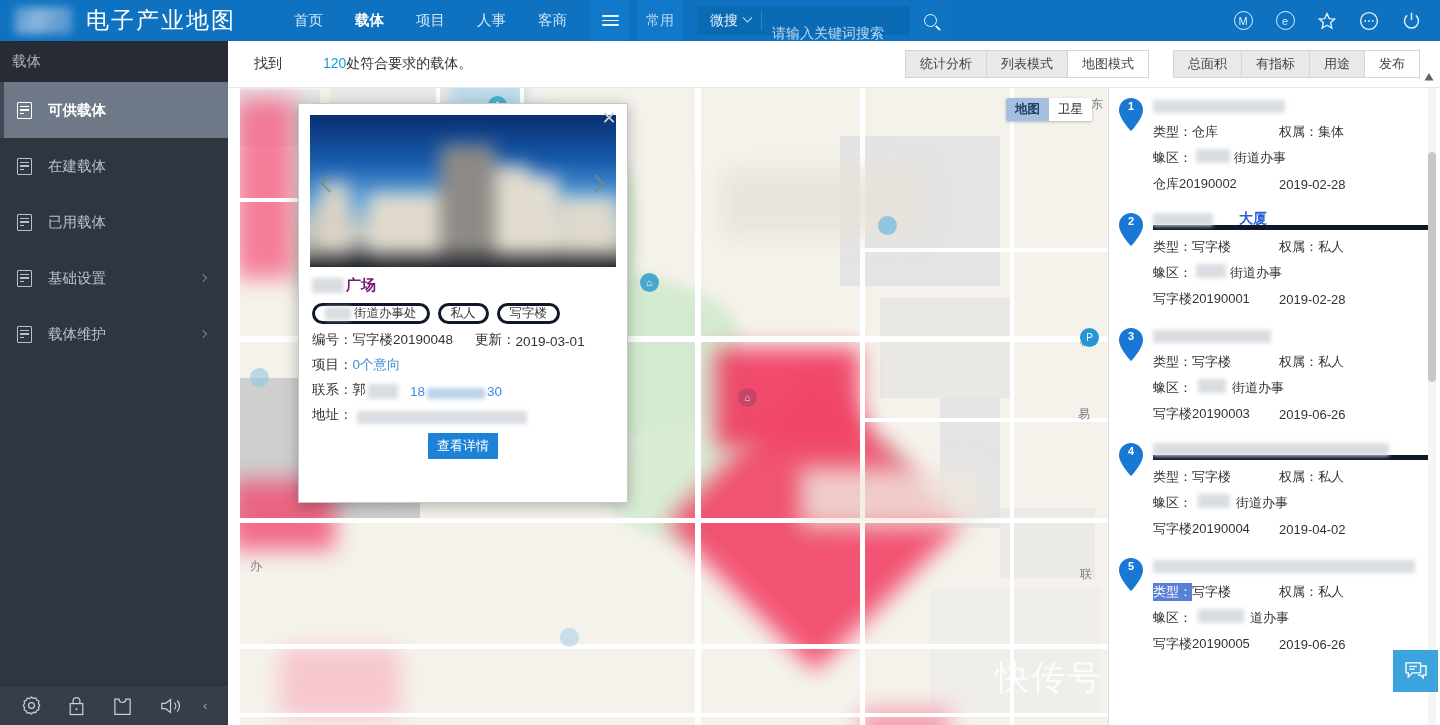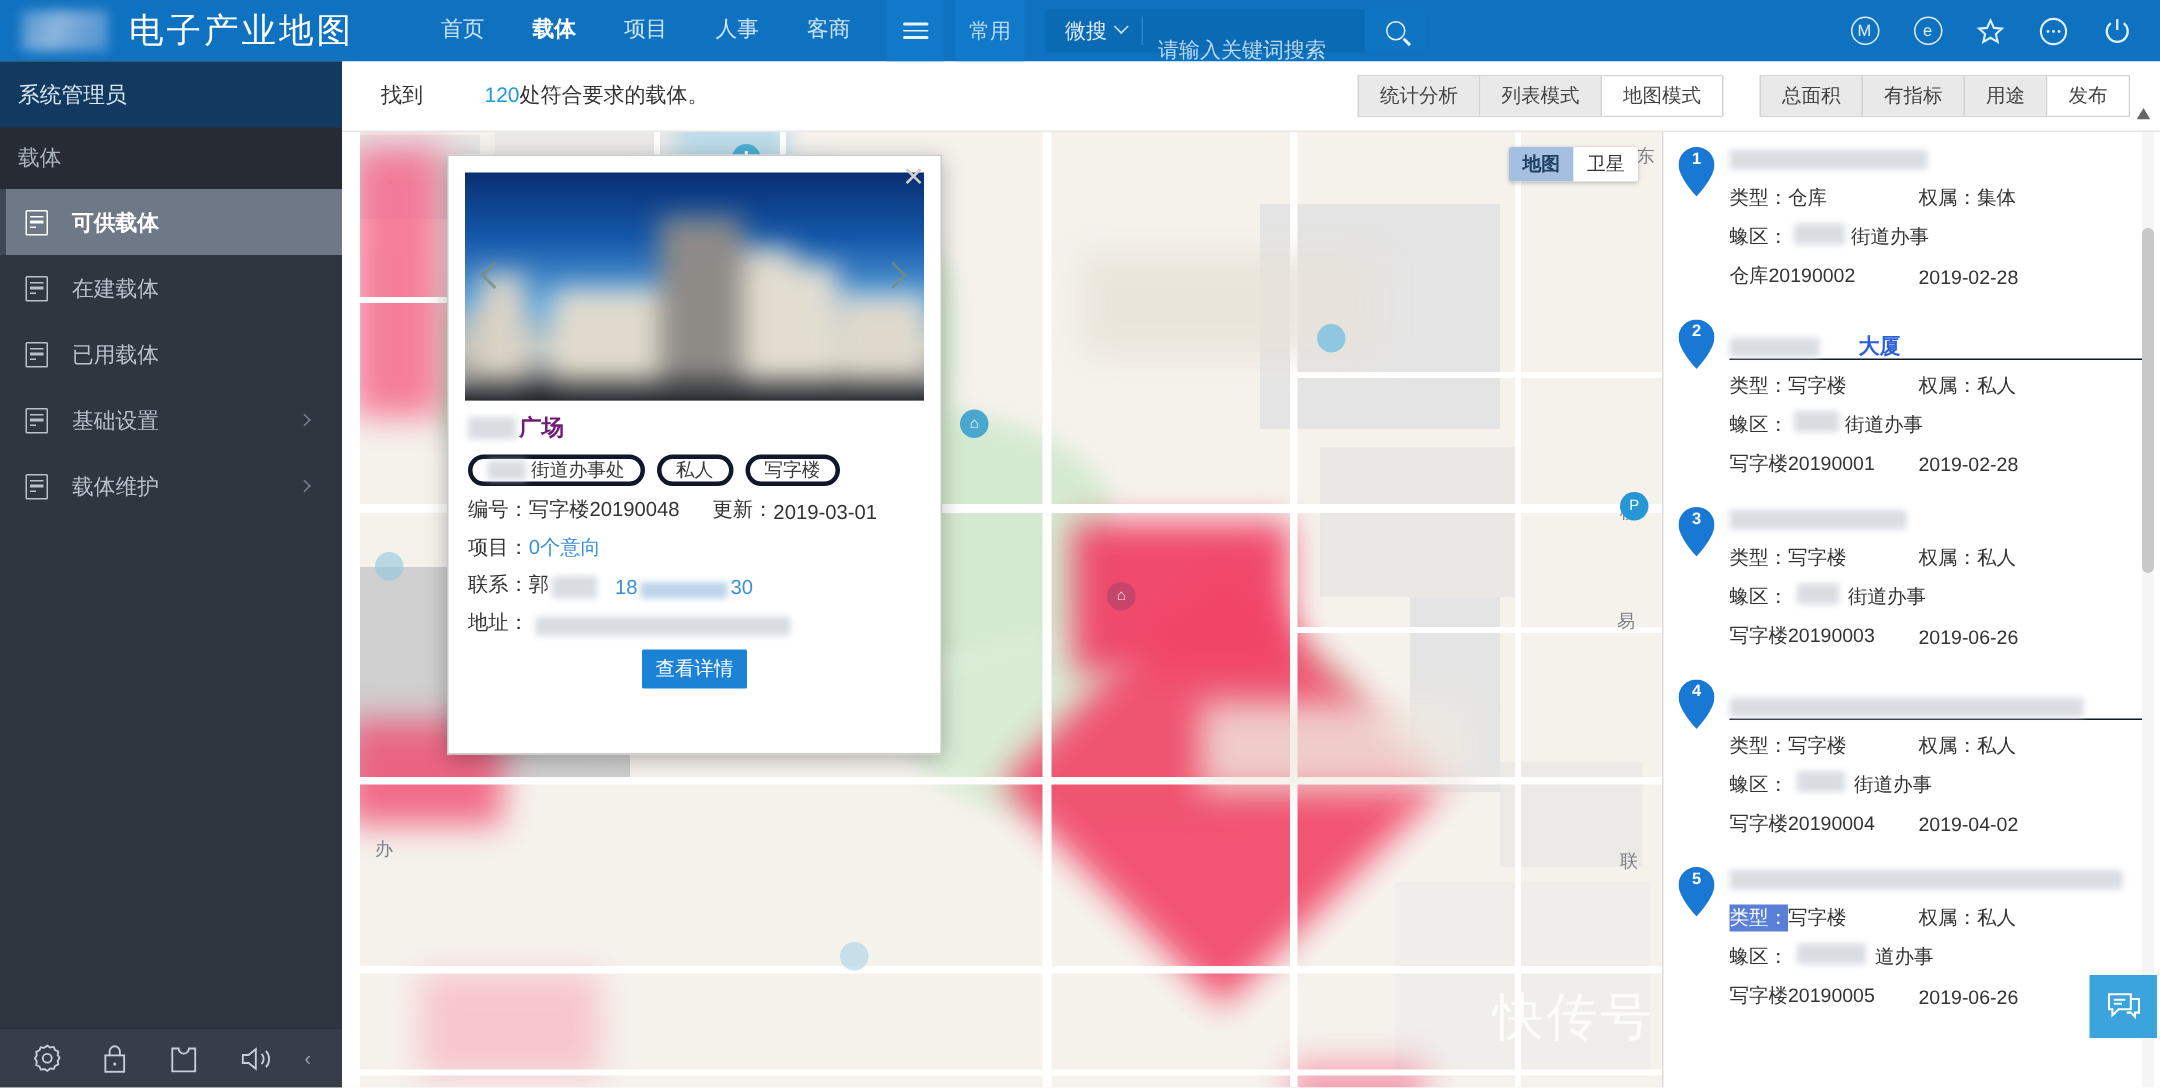--- a/index.html
+++ b/index.html
@@ -86,21 +86,21 @@
   .side-user {
     height:44px; background:#123a5e; color:#dbe7f2; font-size:14.5px;
     display:flex; align-items:center; padding-left:12px;
   }
   .side-group {
     height:41px; color:#a9b2bd; font-size:14.5px;
     display:flex; align-items:center; padding-left:12px;
     background:#272c34;
   }
   .side-item {
-    height:44px; display:flex; align-items:center; cursor:pointer;
+    height:56px; display:flex; align-items:center; cursor:pointer;
     color:#b9c1cb; font-size:14.5px; position:relative;
   }
   .side-item.active { background:#6e7886; color:#ffffff; font-weight:bold; }
   .side-item.active::before {
     content:""; position:absolute; left:0; top:0; bottom:0; width:4px; background:#3f4854;
   }
   .si-ico { width:48px; display:flex; align-items:center; justify-content:center; }
   .doc-ico { width:15px; height:17px; border:1.4px solid currentColor; border-radius:1px;
              display:flex; flex-direction:column; justify-content:center; gap:2px; padding:0 2px; }
   .doc-ico i { display:block; height:1.3px; background:currentColor; }
@@ -229,21 +229,21 @@
   }
   .pin svg { display:block; }
   .pin span {
     position:absolute; left:0; top:2px; width:24px; text-align:center;
     font-size:11px; color:#fff; font-weight:bold;
   }
   .res-name {
     height:17px; margin-bottom:6px; display:flex; align-items:center;
   }
   .res-name .redact { height:13px; }
-  .res-name.link { border-bottom:1px solid #0f172a;margin-top:10px; }
+  .res-name.link { border-bottom:5px solid #0f172a; }
   .res-line {
     font-size:13px; color:#333; display:flex; margin-top:8px;
   }
   .res-line .c1 { width:126px; display:flex; align-items:center; }
   .res-line .c2 { display:flex; align-items:center; }
   .scroll-track {
     position:absolute; right:4px; top:0; width:8px; bottom:0; background:#f5f5f5;
   }
   .scroll-thumb {
     position:absolute; right:4px; top:64px; width:8px; height:230px; background:#c8c8c8; border-radius:4px;
@@ -321,21 +321,20 @@
       <div class="nav-ico">
         <svg width="21" height="21" viewBox="0 0 21 21" fill="none" stroke="#dfeffb" stroke-width="1.5">
           <path d="M6.2 5.4a7 7 0 1 0 8.6 0"></path>
           <line x1="10.5" y1="2.6" x2="10.5" y2="10"></line>
         </svg>
       </div>
     </div>
   </div>
 
   <div class="sidebar">
-    <div class="side-user">系统管理员</div>
     <div class="side-group">载体</div>
 
     <div class="side-item active">
       <span class="si-ico">
         <span class="doc-ico">
             <i></i>
             <i></i>
             <i class="s"></i>
           </span>
       </span>

